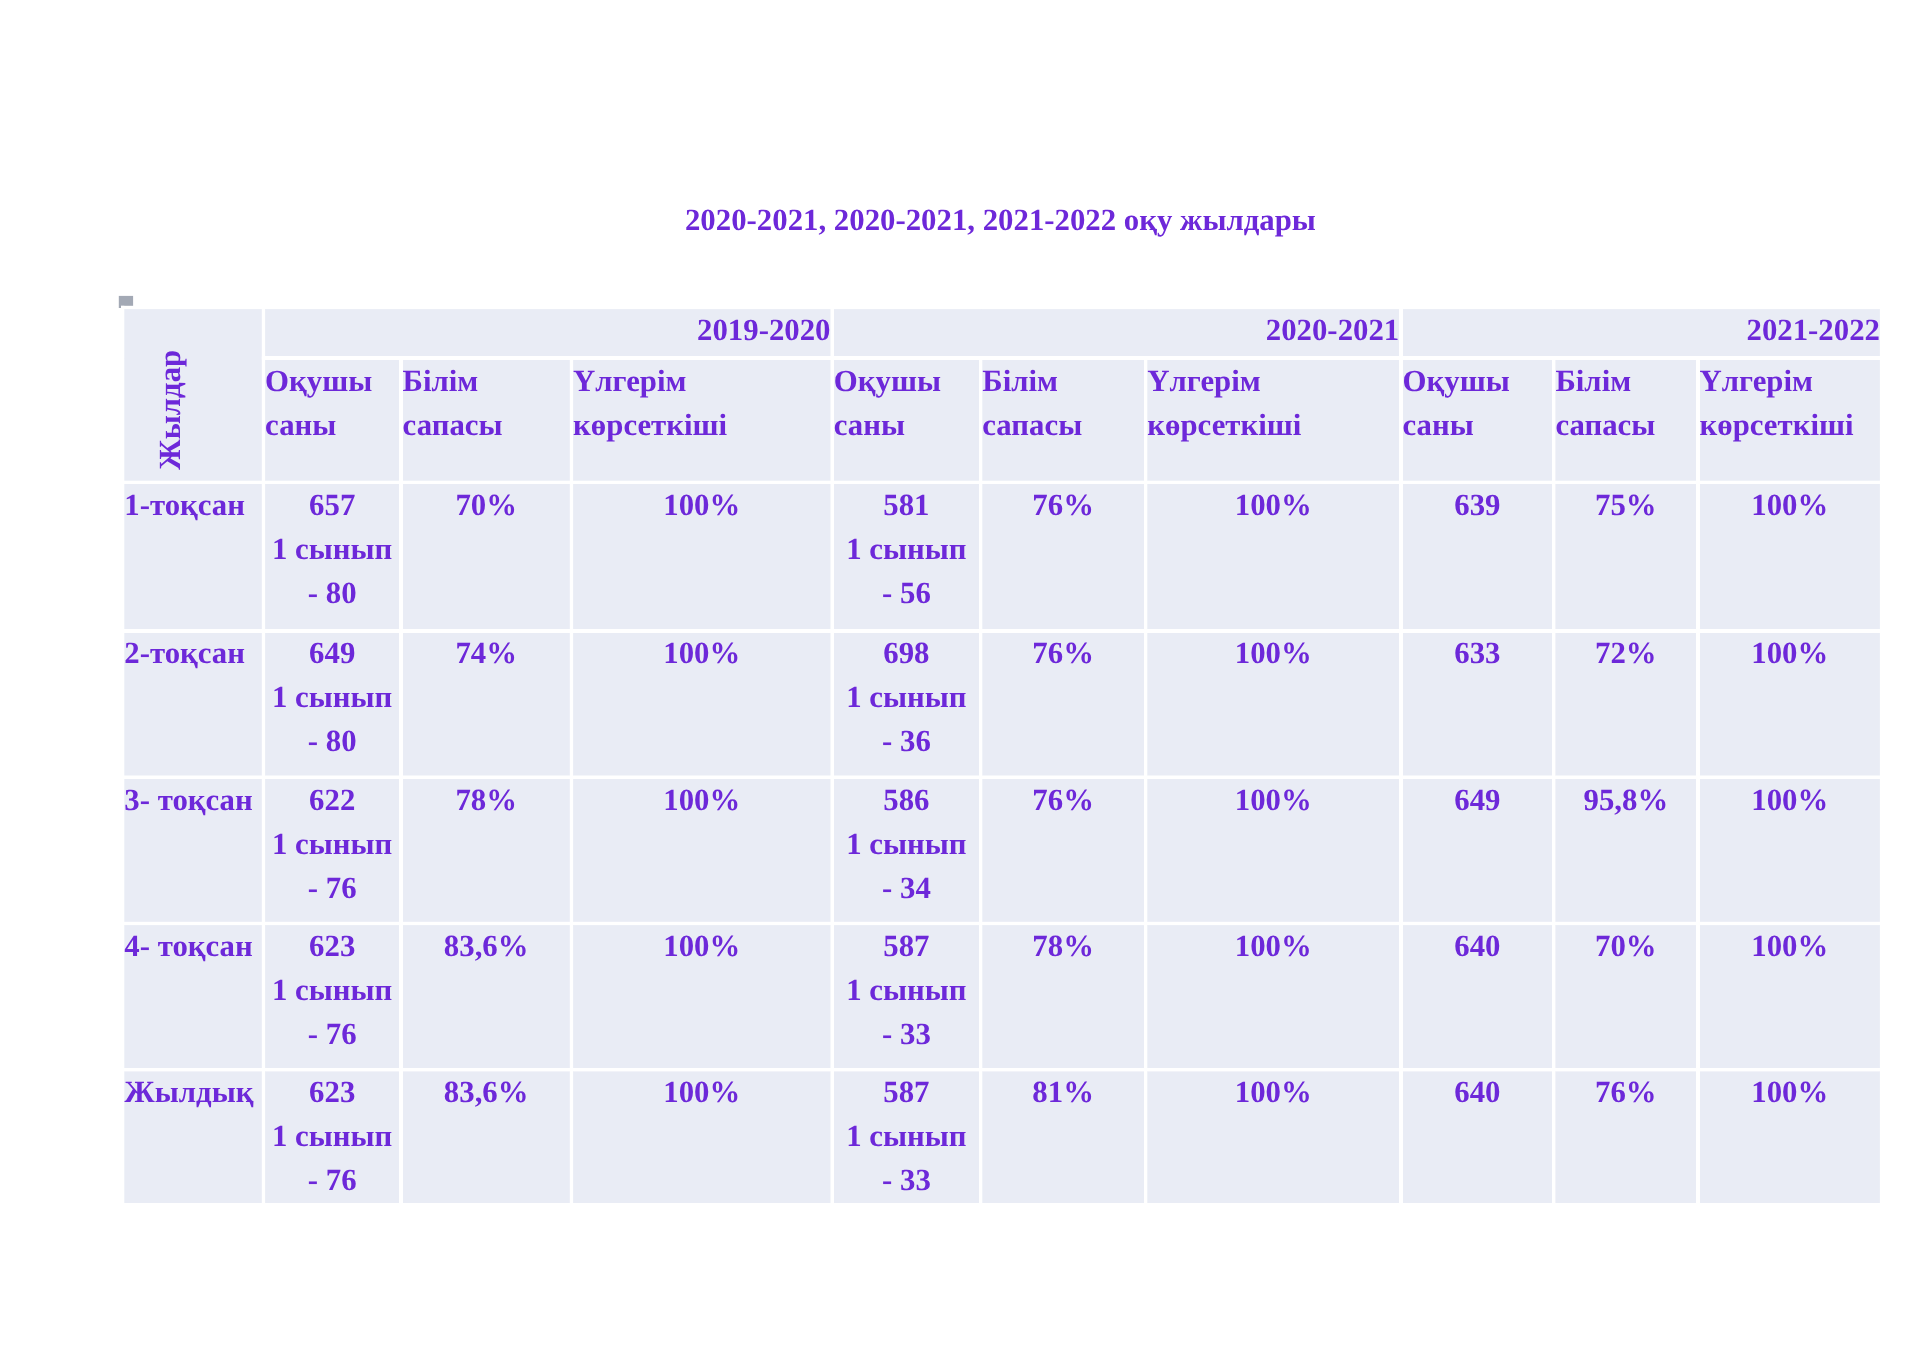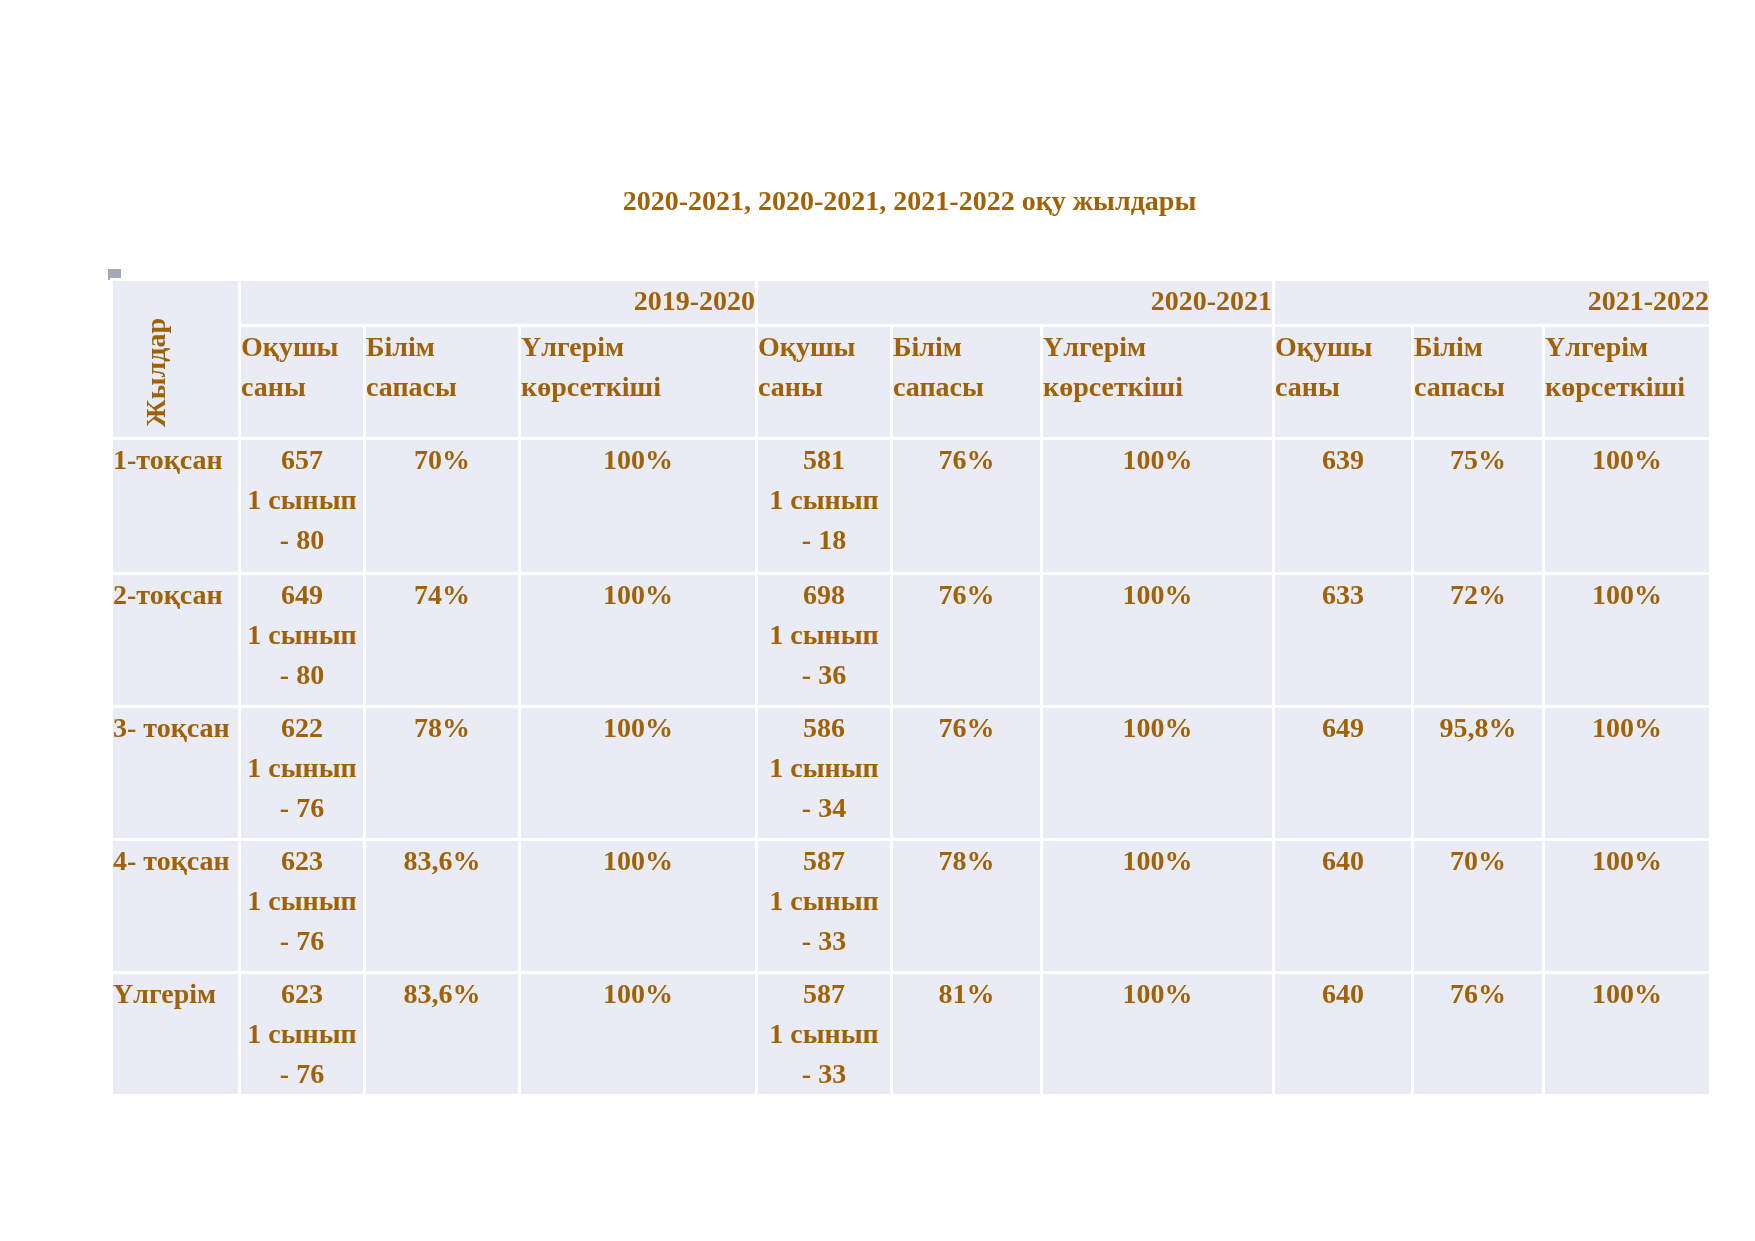--- a/index.html
+++ b/index.html
@@ -7,21 +7,21 @@
     padding: 0;
     background: #ffffff;
   }
   .page {
     position: relative;
     width: 1755px;
     height: 1241px;
     background: #ffffff;
     font-family: "Liberation Serif", "DejaVu Serif", serif;
     font-weight: bold;
-    color: #a16207;
+    color: #6d28d9;
     overflow: hidden;
   }
   .title-block {
     position: absolute;
     top: 183px;
     left: 110px;
     width: 1599px;
     text-align: center;
     font-size: 28px;
     line-height: 36px;
@@ -144,21 +144,21 @@
 
     <tr class="data-row-0">
       <td class="row-label-cell">1-тоқсан</td>
       <td class="data-cell">657
 1 сынып
 - 80</td>
       <td class="data-cell">70%</td>
       <td class="data-cell">100%</td>
       <td class="data-cell">581
 1 сынып
-- 18</td>
+- 56</td>
       <td class="data-cell">76%</td>
       <td class="data-cell">100%</td>
       <td class="data-cell">639</td>
       <td class="data-cell">75%</td>
       <td class="data-cell">100%</td>
     </tr>
 
     <tr class="data-row-1">
       <td class="row-label-cell">2-тоқсан</td>
       <td class="data-cell">649
@@ -204,21 +204,21 @@
 1 сынып
 - 33</td>
       <td class="data-cell">78%</td>
       <td class="data-cell">100%</td>
       <td class="data-cell">640</td>
       <td class="data-cell">70%</td>
       <td class="data-cell">100%</td>
     </tr>
 
     <tr class="data-row-4">
-      <td class="row-label-cell">Үлгерім</td>
+      <td class="row-label-cell">Жылдық</td>
       <td class="data-cell">623
 1 сынып
 - 76</td>
       <td class="data-cell">83,6%</td>
       <td class="data-cell">100%</td>
       <td class="data-cell">587
 1 сынып
 - 33</td>
       <td class="data-cell">81%</td>
       <td class="data-cell">100%</td>

